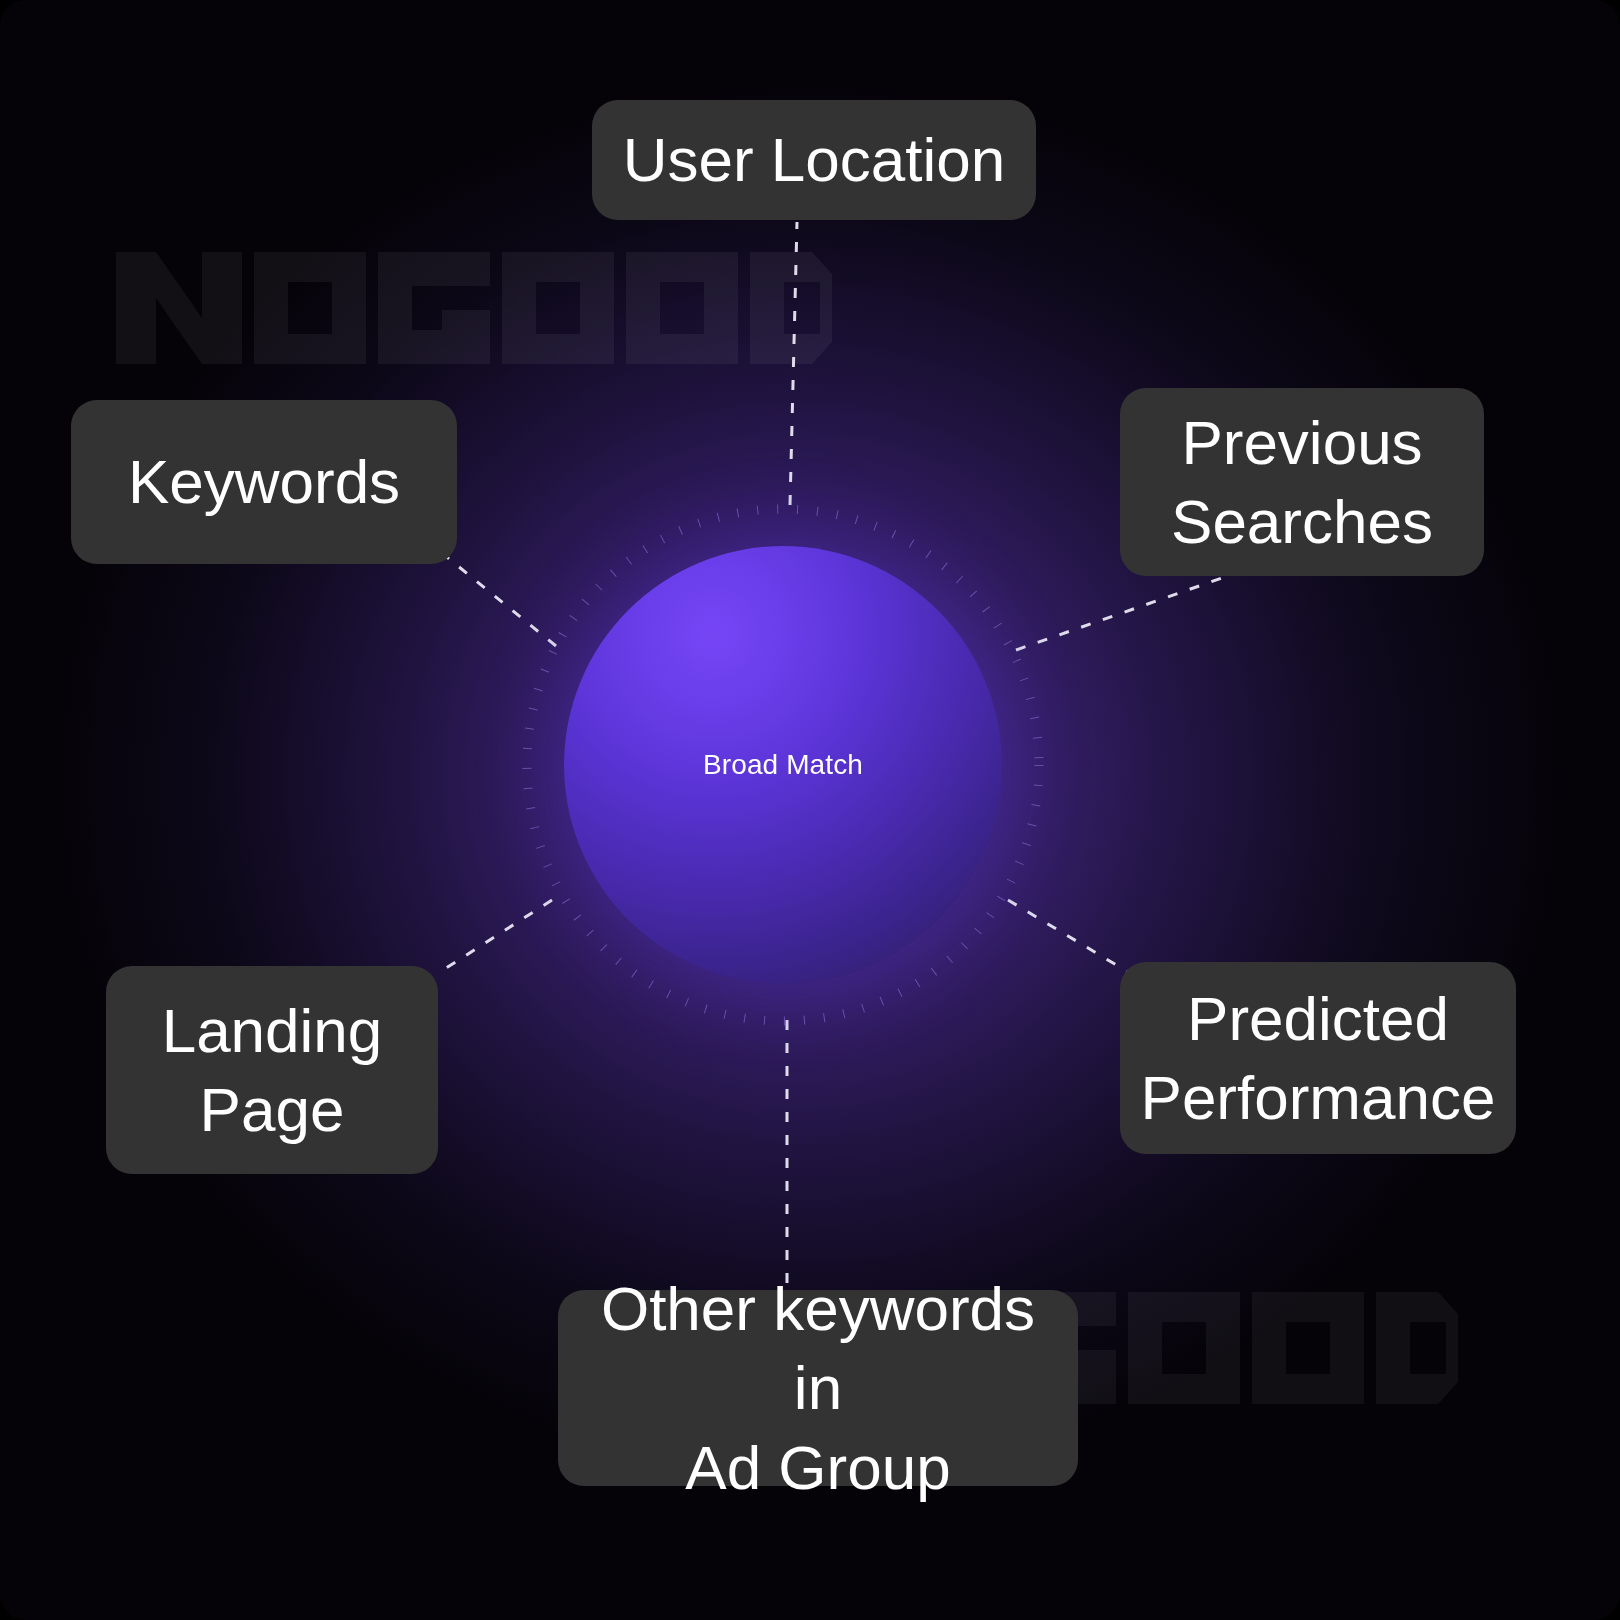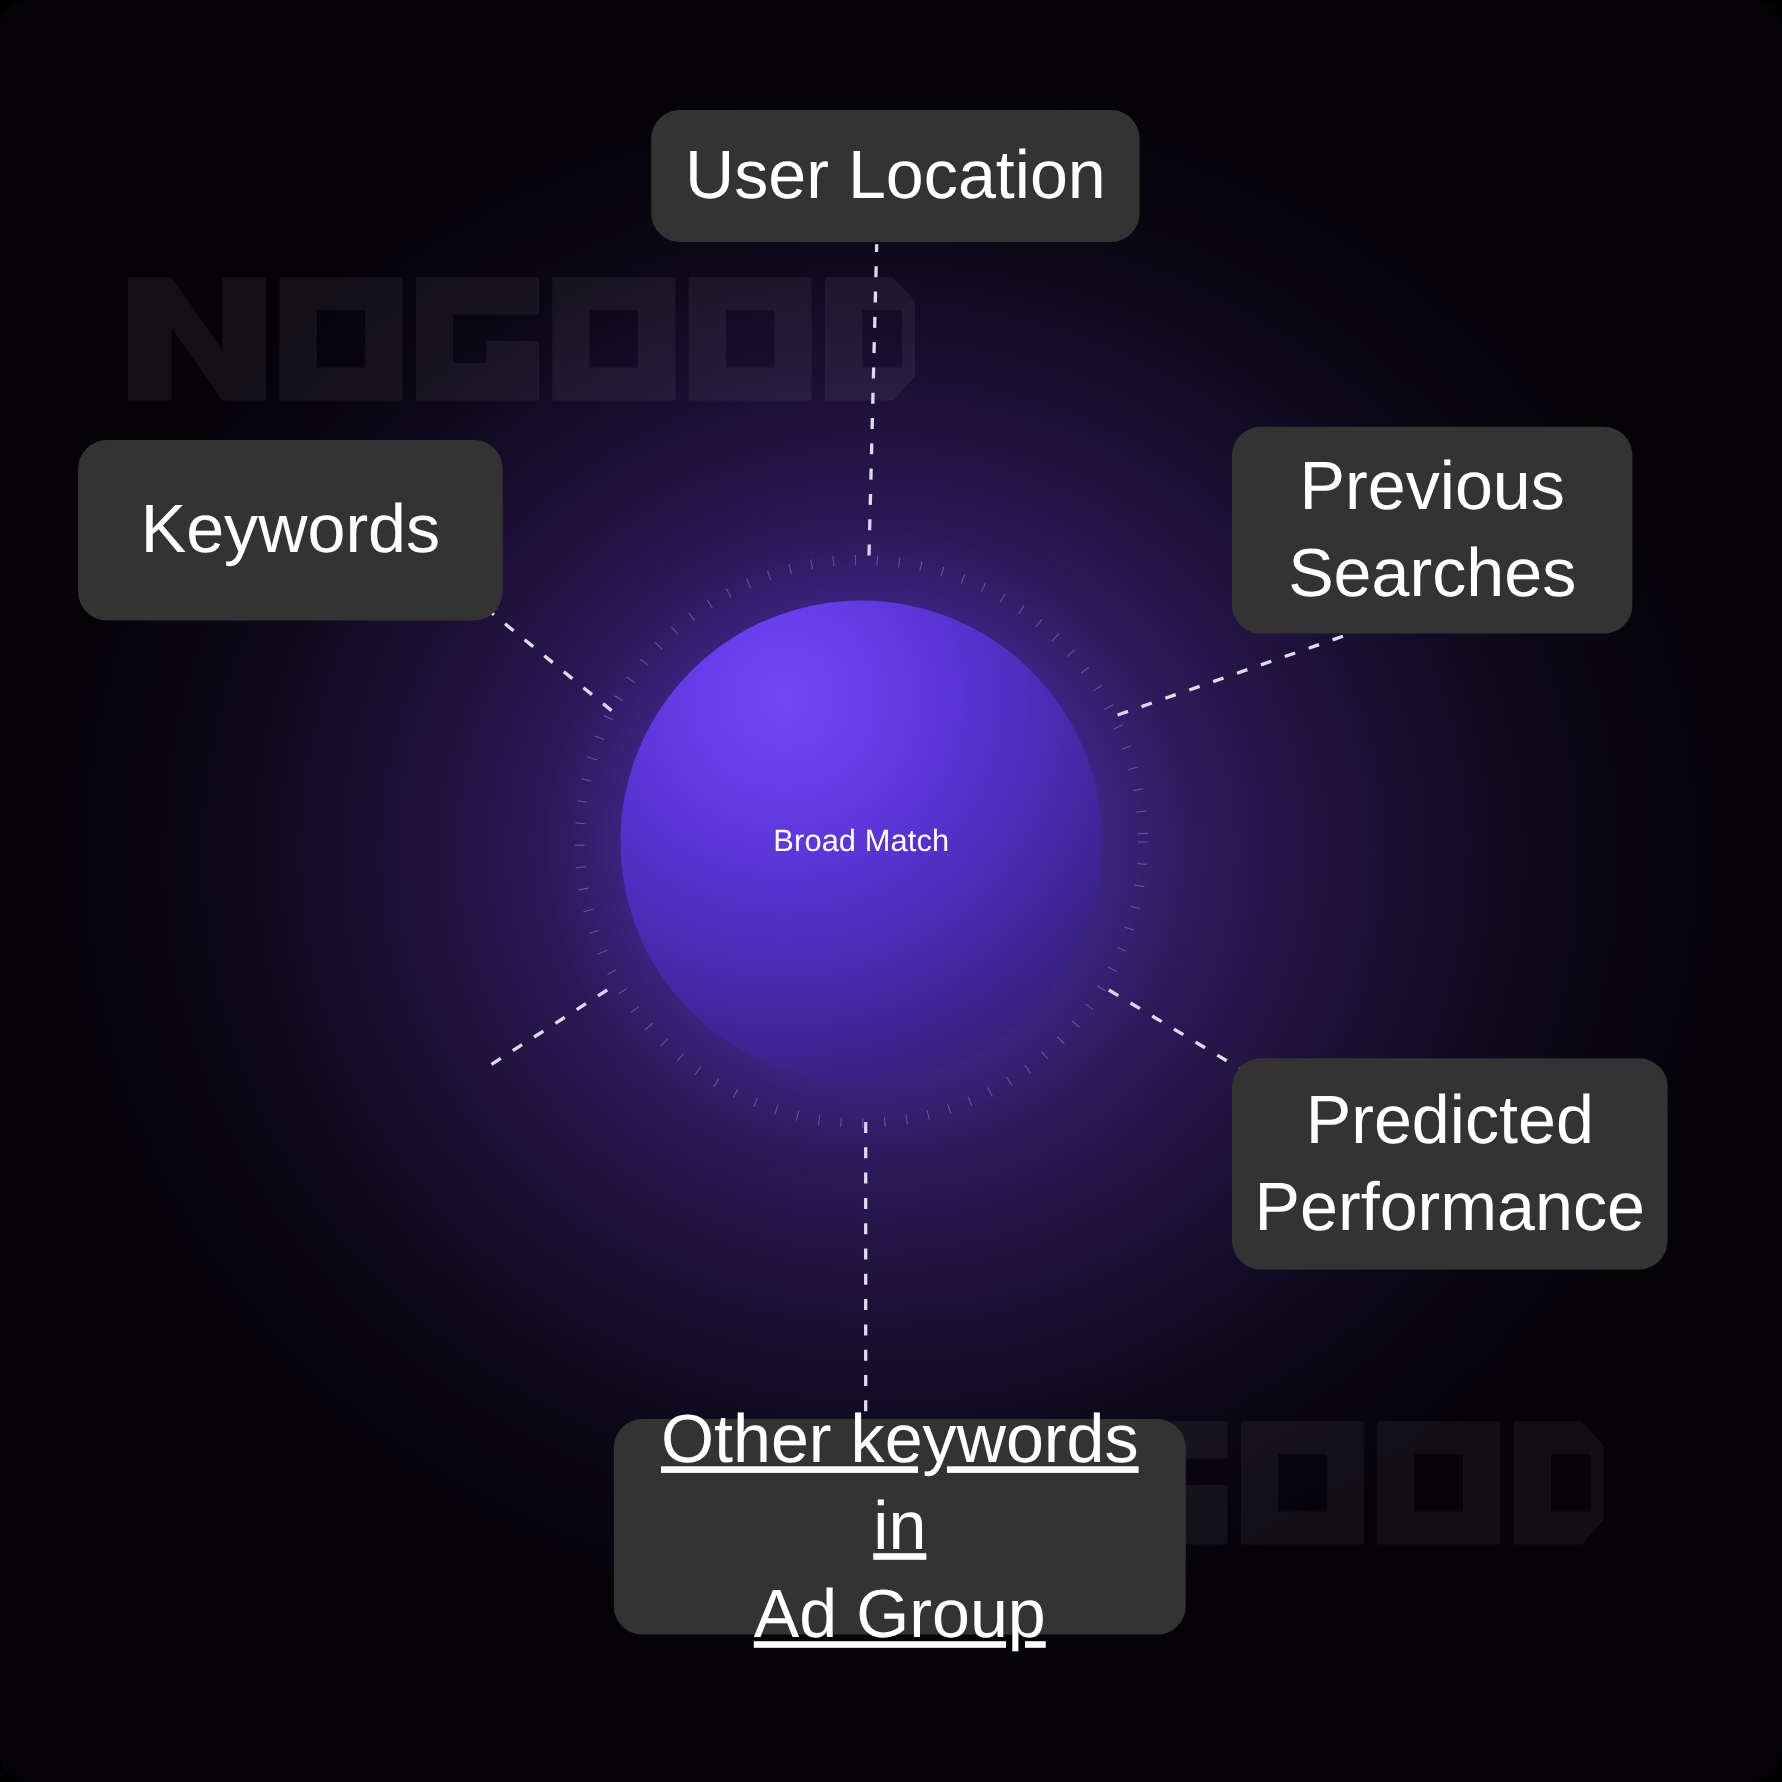--- a/index.html
+++ b/index.html
@@ -120,21 +120,21 @@
     line-height: 1.28;
     padding: 0 30px;
     box-sizing: border-box;
     white-space: pre-line;
   }
 
   
   #pill-user-location   { left: 592px;  top: 100px;  width: 444px; height: 120px; }
   #pill-previous-searches { left: 1120px; top: 388px; width: 364px; height: 188px; }
   #pill-predicted-performance { left: 1120px; top: 962px; width: 396px; height: 192px; }
-  #pill-other-keywords  { left: 558px;  top: 1290px; width: 520px; height: 196px; text-decoration: underline; }
+  #pill-other-keywords  { left: 558px;  top: 1290px; width: 520px; height: 196px; }
   #pill-landing-page    { left: 106px;  top: 966px;  width: 332px; height: 208px; }
   #pill-keywords        { left: 71px;   top: 400px;  width: 386px; height: 164px; }
 </style>
 </head>
 <body>
 
 <div id="canvas">
 
   <div class="glow"></div>
 
@@ -200,16 +200,18 @@
 
   <div class="pill" id="pill-previous-searches">Previous
 Searches</div>
 
   <div class="pill" id="pill-predicted-performance">Predicted
 Performance</div>
 
   <div class="pill" id="pill-other-keywords">Other keywords in
 Ad Group</div>
 
+  <div class="pill" id="pill-landing-page">Landing
+Page</div>
 
   <div class="pill" id="pill-keywords">Keywords</div>
 
 </div>
 
 </body></html>

